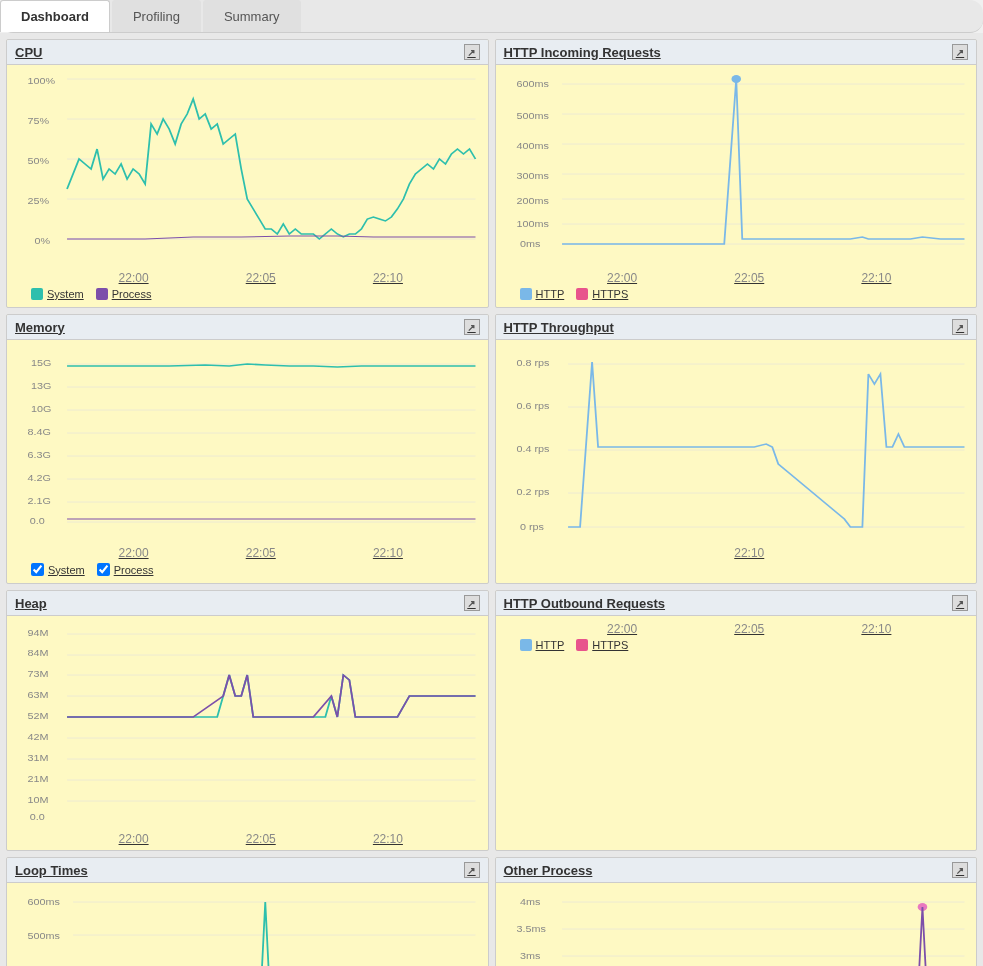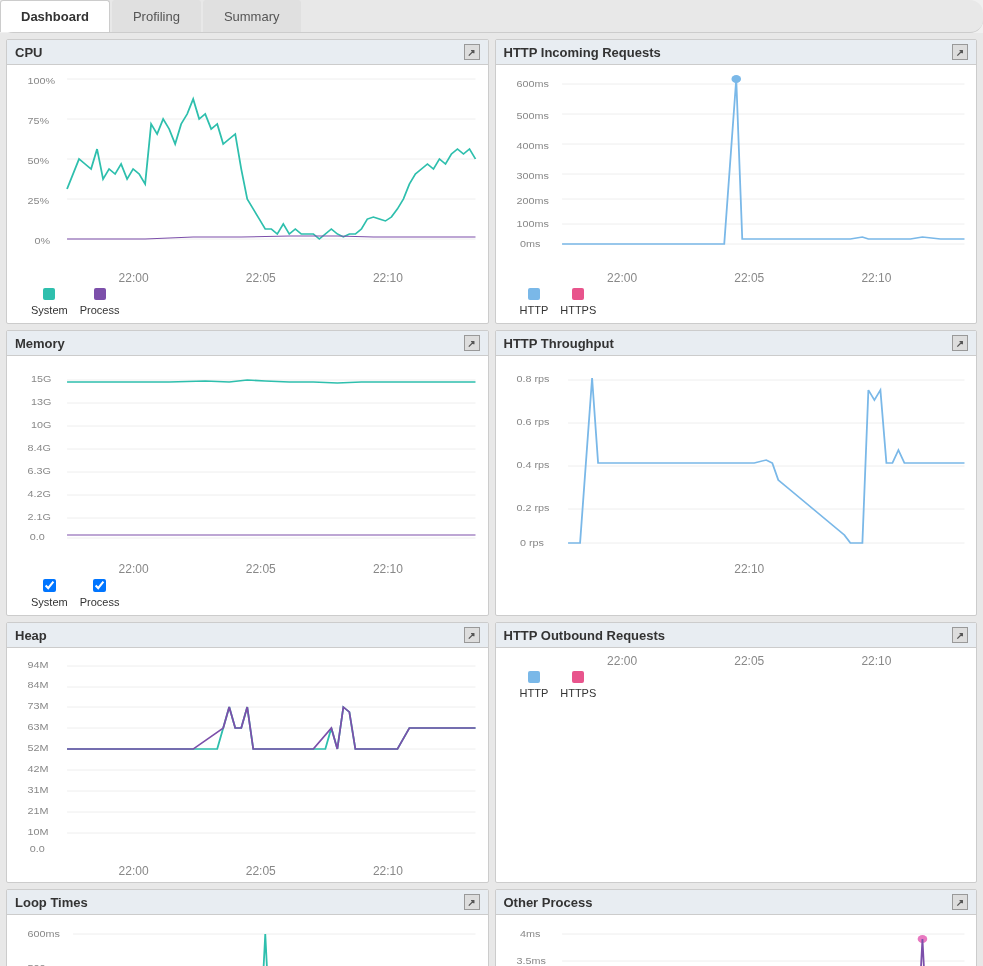--- a/index.html
+++ b/index.html
@@ -34,24 +34,25 @@
       padding: 6px;
       background: #e8e8e8;
     }
     .row {
       display: flex;
       gap: 6px;
       margin-bottom: 6px;
     }
     .panel {
       flex: 1;
-      background: #ffffff;
+      background: #fef9c3;
       border: 1px solid #ccc;
       border-radius: 2px;
       overflow: hidden;
+      text-decoration: underline;
     }
     .panel-header {
       display: flex;
       justify-content: space-between;
       align-items: center;
       padding: 4px 8px;
       background: #e8edf2;
       border-bottom: 1px solid #ccc;
       font-size: 13px;
       font-weight: bold;
@@ -93,21 +94,20 @@
       display: flex;
       gap: 12px;
       padding: 3px 6px;
       font-size: 11px;
       align-items: center;
     }
     .legend-item {
       display: flex;
       align-items: center;
       gap: 4px;
-      flex-direction: column;
     }
     .legend-dot {
       width: 12px;
       height: 12px;
       border-radius: 2px;
       display: inline-block;
     }
     .legend-dot.teal { background: #2ebfad; }
     .legend-dot.purple { background: #7c4faa; }
     .legend-dot.blue { background: #7ab8e8; }

